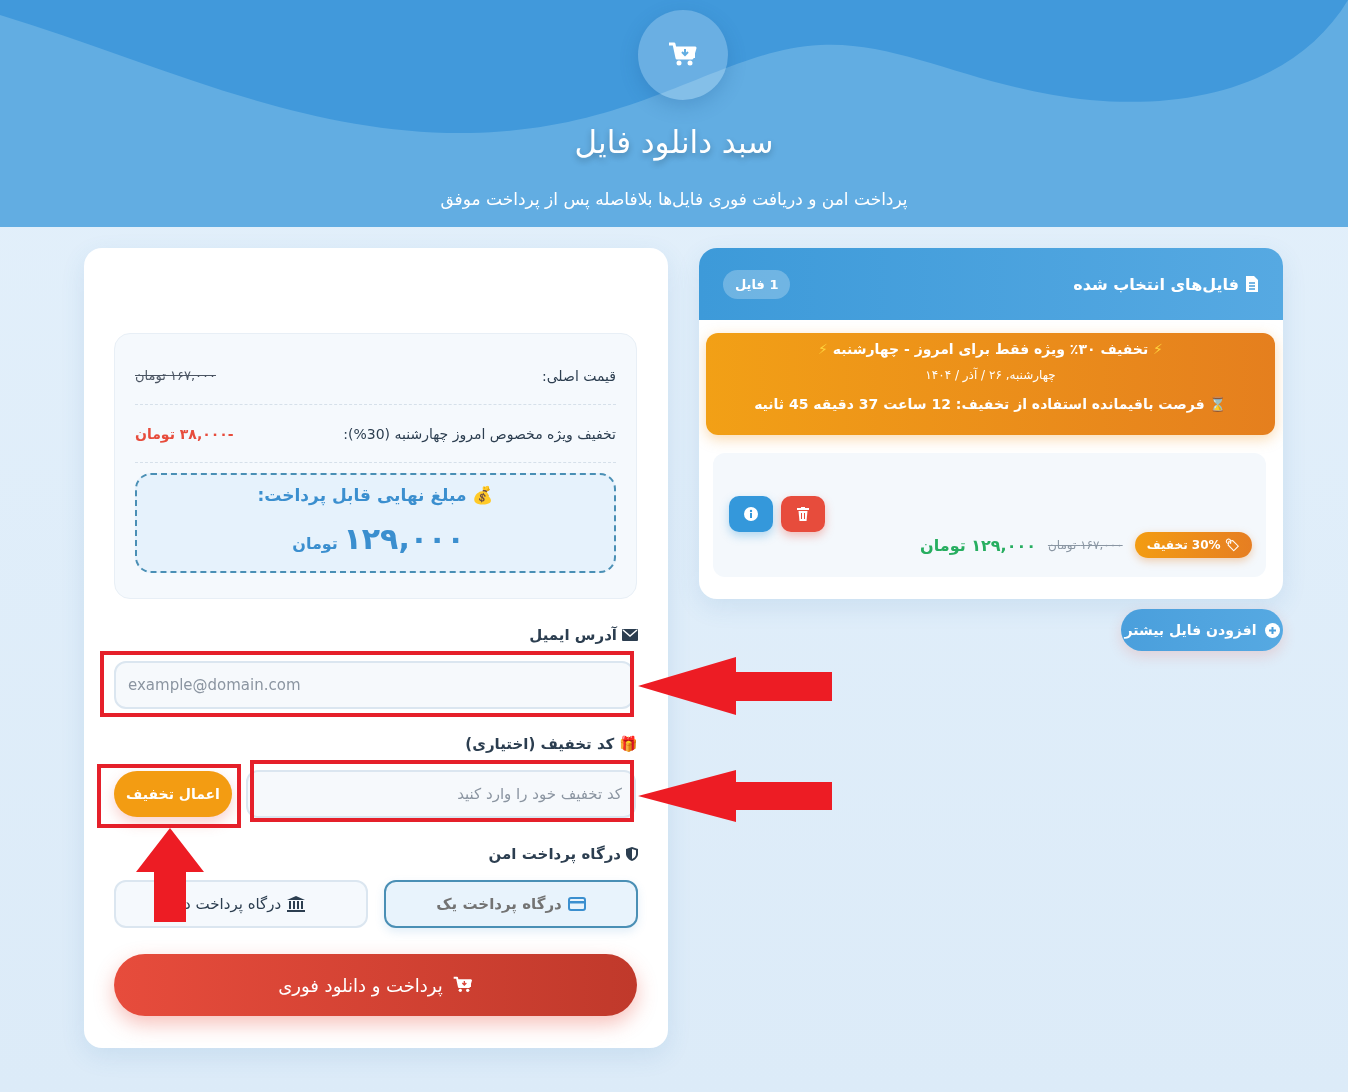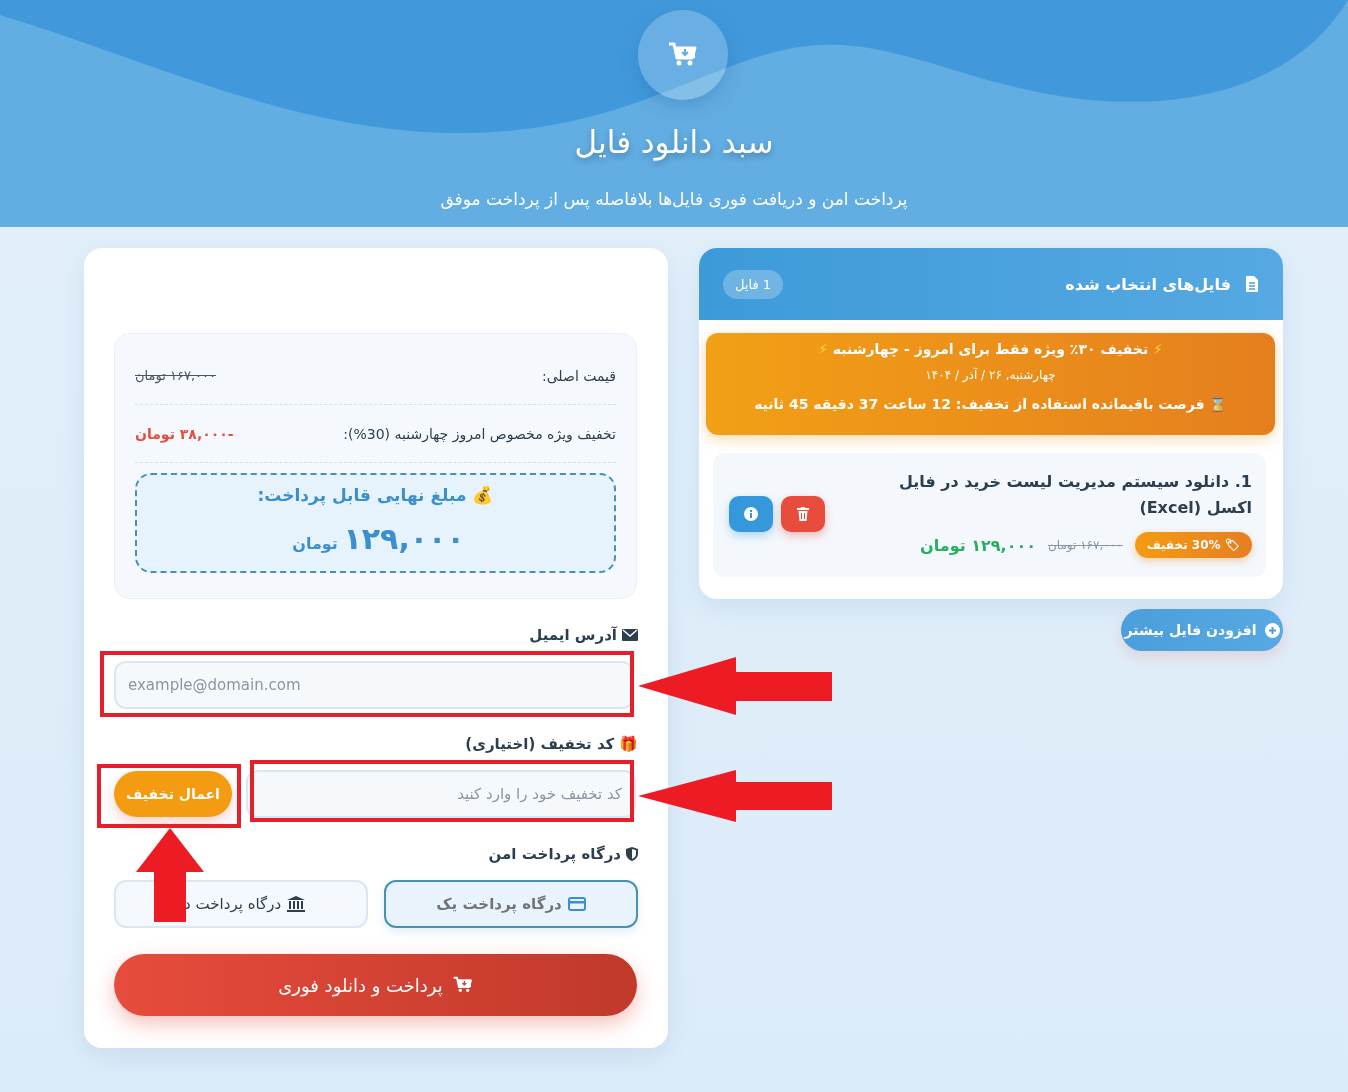--- a/index.html
+++ b/index.html
@@ -36,23 +36,23 @@
   .card {
     position: absolute; background: #fff; border-radius: 18px;
     box-shadow: 0 8px 24px rgba(60,120,180,0.12);
   }
   .files-card { left: 699px; top: 248px; width: 584px; height: 351px; overflow: hidden; }
   .files-head {
     height: 72px; background: linear-gradient(90deg, #3d9ad9, #56a9e2);
     display: flex; align-items: center; justify-content: space-between;
     padding: 0 24px 0 24px;
   }
-  .files-title { color: #fff; font-weight: bold; font-size: 16px; display: flex; align-items: center; gap: 14px; }
+  .files-title { color: #fff; font-weight: bold; font-size: 16px; display: flex; align-items: center; gap: 6px; }
   .count-badge {
-    background: rgba(255,255,255,0.25); color: #fff; font-weight: normal; font-size: 13px;
+    background: rgba(255,255,255,0.25); color: #fff; font-weight: bold; font-size: 13px;
     border-radius: 16px; padding: 7px 12px; text-align: right;
   }
   .promo {
     position: absolute; left: 7px; top: 85px; width: 569px; height: 102px;
     border-radius: 12px; background: linear-gradient(90deg, #f2a016, #e57f1e);
     box-shadow: 0 4px 14px rgba(240,150,30,0.35);
     color: #fff; text-align: center;
   }
   .promo .l1 { position: absolute; top: 8px; width: 100%; font-size: 14px; font-weight: bold; }
   .promo .l1 .bolt { color: #ffd33d; }
@@ -190,21 +190,20 @@
       <span class="bolt">⚡</span>
     </div>
     <div class="l2">چهارشنبه, ۲۶ / آذر / ۱۴۰۴</div>
     <div class="l3">
       <span>⌛</span>
       <span>فرصت باقیمانده استفاده از تخفیف: 12 ساعت 37 دقیقه 45 ثانیه</span>
     </div>
   </div>
 
   <div class="file-item">
-    <div class="file-name">1. دانلود سیستم مدیریت لیست خرید در فایل اکسل (Excel)</div>
     <div class="file-actions">
       <div class="icon-btn btn-del">
         <svg width="12" height="14" viewBox="0 0 12 14">
           <rect x="0" y="1" width="12" height="2" fill="#fff"></rect>
           <rect x="4" y="0" width="4" height="2" fill="#fff"></rect>
           <path d="M1.5 4 H10.5 L9.5 14 H2.5 Z" fill="#fff"></path>
           <path d="M4.5 6 V12 M7.5 6 V12" stroke="#e74c3c" stroke-width="1"></path>
         </svg>
       </div>
       <div class="icon-btn btn-info">

